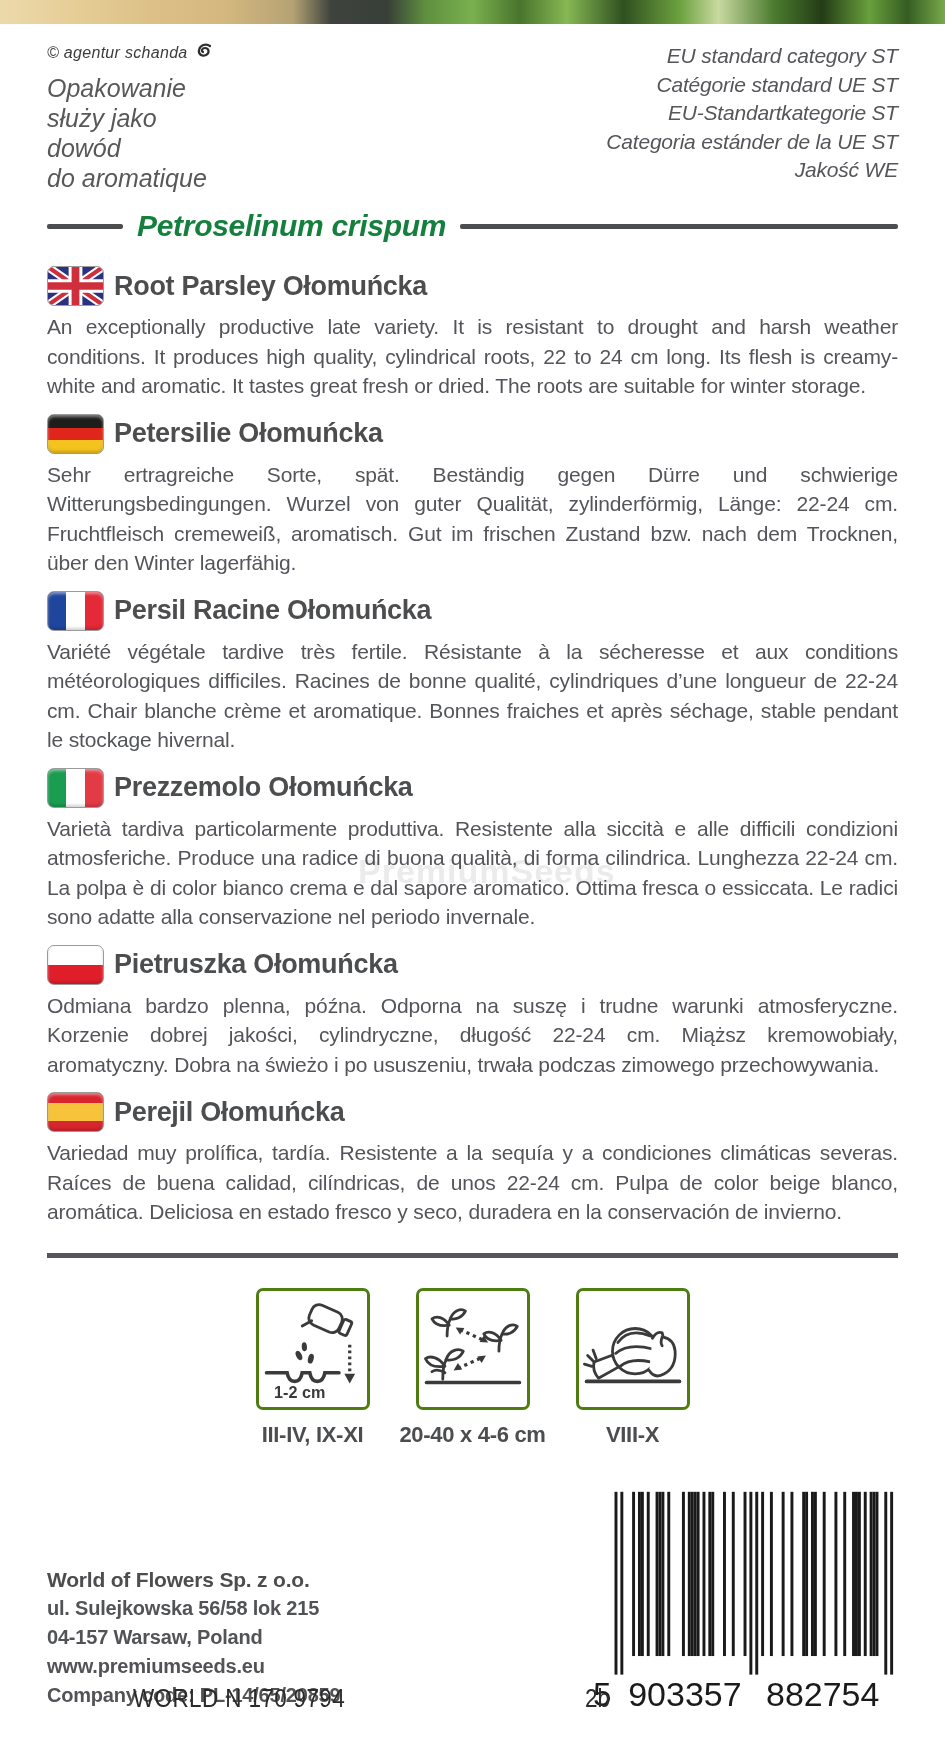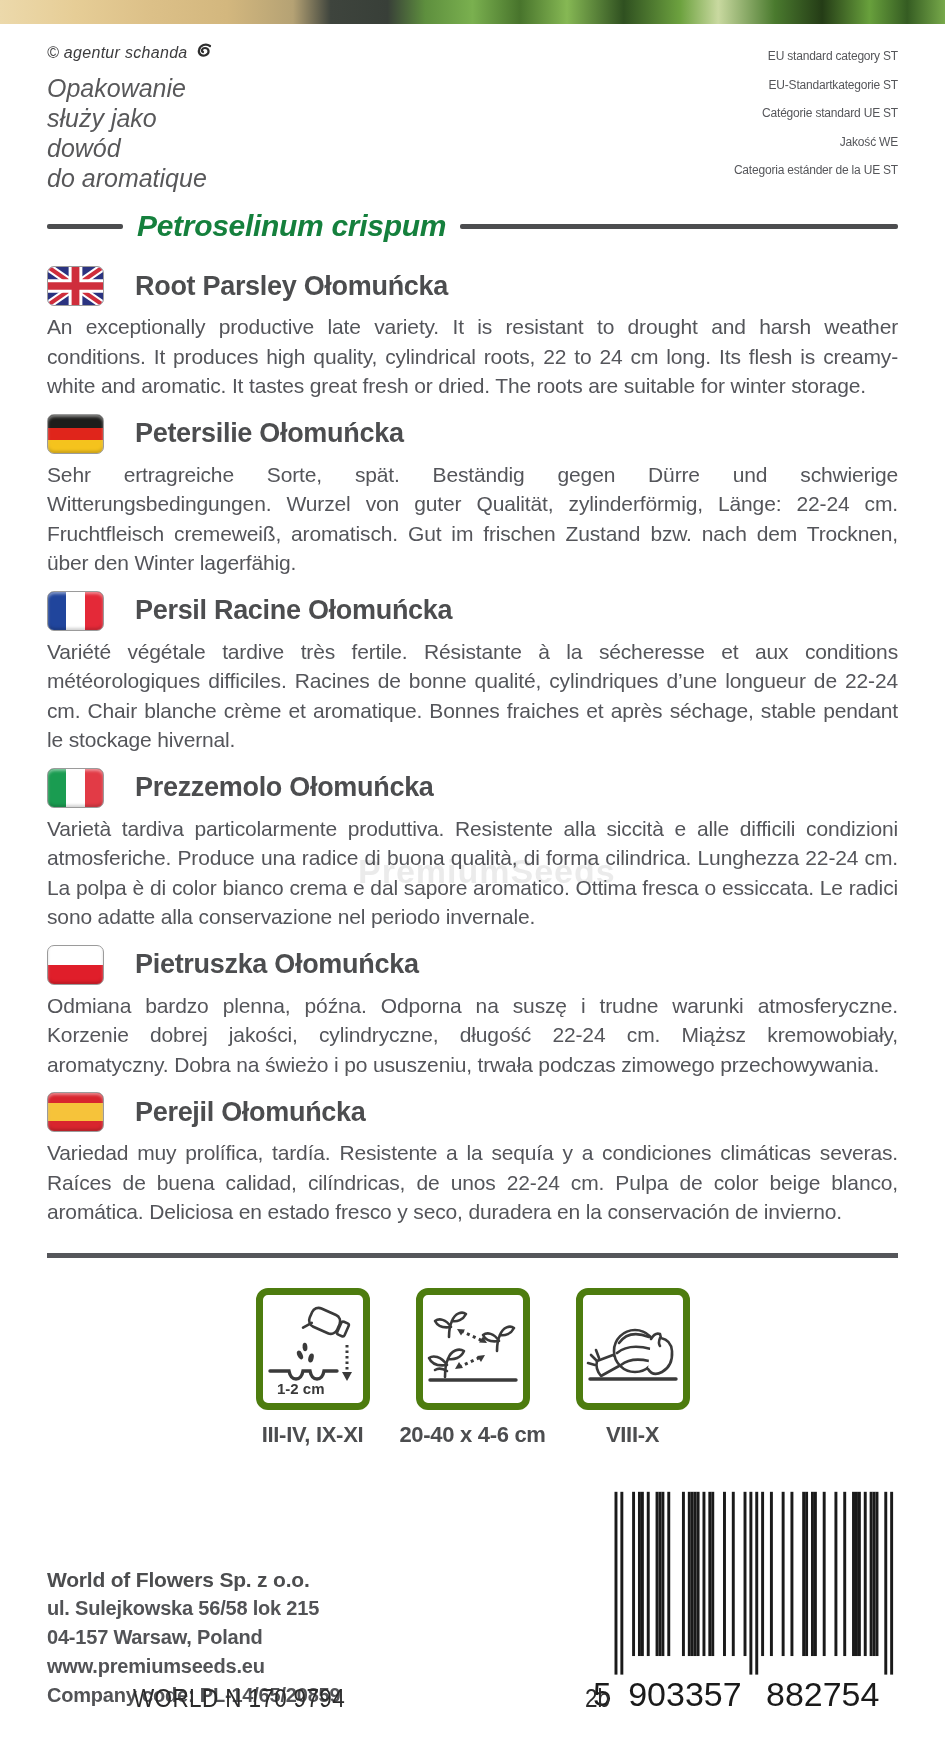--- a/index.html
+++ b/index.html
@@ -14,48 +14,48 @@
       #ecd9ab 0%,#e6cd96 8%,#dcc088 16%,#d3b77e 24%,#b5a274 31%,
       #3e443d 35%,#383f38 41%,#5e8f3e 45%,#7ab04f 50%,#48742c 55%,
       #86b854 60%,#2f5020 66%,#6da23f 72%,#c9d9a0 76%,#4a7a2e 82%,
       #243c16 87%,#68a03c 92%,#355c22 96%,#77a94a 100%);
   }
   .content{padding:0 47px;}
   .top-row{display:flex;justify-content:space-between;margin-top:18px;}
   .copyright-line{display:flex;align-items:center;gap:6px;font-style:italic;
     font-size:16px;color:#3c3c3e;letter-spacing:.3px;}
   .claim{margin-top:10px;font-style:italic;font-size:25px;line-height:30px;color:#58585a;}
-  .top-right{text-align:right;font-size:12px;line-height:28.5px;color:#55565a;letter-spacing:-0.2px;}
+  .top-right{text-align:right;font-size:21px;line-height:28.5px;color:#55565a;letter-spacing:-0.2px;font-style:italic;}
   .species-row{display:flex;align-items:center;gap:14px;margin-top:16px;}
   .species-row .dash{height:5px;background:#4c4d4f;border-radius:2px;}
   .dash.short{width:76px;}
   .dash.long{flex:1;}
   .species-row h1{margin:0;font-size:30px;font-style:italic;font-weight:bold;
     color:#15803d;letter-spacing:-0.3px;white-space:nowrap;}
   section{margin-top:12px;}
   section.first{margin-top:22px;}
-  .sec-head{display:flex;align-items:center;gap:31px;height:42px;}
+  .sec-head{display:flex;align-items:center;gap:10px;height:42px;}
   .flag{width:57px;height:40px;border-radius:7px;border:1px solid #9b9b9b;
     box-sizing:border-box;overflow:hidden;flex:0 0 auto;
     box-shadow:inset 0 2px 3px rgba(255,255,255,.45), inset 0 -2px 3px rgba(0,0,0,.18);}
   .flag svg{display:block;width:100%;height:100%;}
   .flag-de{background:linear-gradient(180deg,#1d1d1b 0 33.4%,#e0251b 33.4% 66.7%,#f5c31d 66.7% 100%);}
   .flag-fr{background:linear-gradient(90deg,#20459c 0 33.4%,#fff 33.4% 66.7%,#e42938 66.7% 100%);}
   .flag-it{background:linear-gradient(90deg,#1a9c51 0 33.4%,#fff 33.4% 66.7%,#e23b46 66.7% 100%);}
   .flag-pl{background:linear-gradient(180deg,#fff 0 50%,#e01e2a 50% 100%);}
   .flag-es{background:linear-gradient(180deg,#d8252e 0 26%,#f6c33a 26% 74%,#d8252e 74% 100%);}
   .sec-head h2{margin:0;font-size:27px;font-weight:bold;color:#4c4d4f;letter-spacing:-0.3px;white-space:nowrap;}
   section p{margin:5px 0 0;font-size:21px;line-height:29.5px;color:#54555a;
     text-align:justify;letter-spacing:-0.15px;}
   .watermark{position:absolute;left:358px;top:852px;font-size:34px;font-weight:600;
     color:rgba(60,60,60,.10);letter-spacing:1px;pointer-events:none;}
   .divider{border:none;height:5px;background:#55565a;margin:26px 0 0;}
   .pictos{margin-top:30px;display:flex;justify-content:center;gap:8px;}
   .picto-col{width:152px;display:flex;flex-direction:column;align-items:center;}
-  .picto-box{width:114px;height:122px;border:7px solid #4d7c0f;border-radius:12px;
+  .picto-box{width:114px;height:122px;border:3px solid #4d7c0f;border-radius:7px;
     box-sizing:border-box;background:#fff;}
   .picto-box svg{display:block;width:100%;height:100%;}
   .picto-label{margin-top:12px;font-size:22px;font-weight:bold;color:#4c4d4f;white-space:nowrap;letter-spacing:-0.3px;}
   .bottom-row{margin-top:36px;display:flex;justify-content:space-between;align-items:flex-end;}
   .company{font-size:20px;line-height:29px;color:#4c4d4f;letter-spacing:-0.2px;}
   .company .company-name{font-size:21px;font-weight:bold;}
   .company div{font-weight:bold;}
   .company .addr{font-weight:bold;color:#525356;}
   .barcode{width:305px;margin-right:0;}
   .barcode svg{display:block;width:305px;height:auto;}
@@ -88,24 +88,24 @@
         </div>
         <div class="claim">
           <div>Opakowanie</div>
           <div>służy jako</div>
           <div>dowód</div>
           <div>do aromatique</div>
         </div>
       </div>
       <div class="top-right">
         <div>EU standard category ST</div>
+        <div>Catégorie standard UE ST</div>
         <div>EU-Standartkategorie ST</div>
-        <div>Catégorie standard UE ST</div>
+        <div>Categoria estánder de la UE ST</div>
         <div>Jakość WE</div>
-        <div>Categoria estánder de la UE ST</div>
       </div>
     </div>
 
     <div class="species-row">
       <span class="dash short"></span>
       <h1>Petroselinum crispum</h1>
       <span class="dash long"></span>
     </div>
 
     <section class="first">

